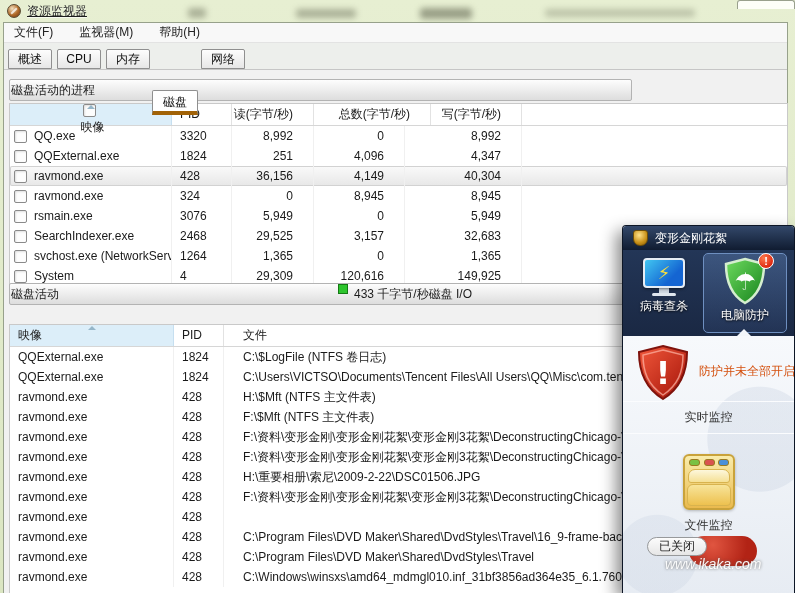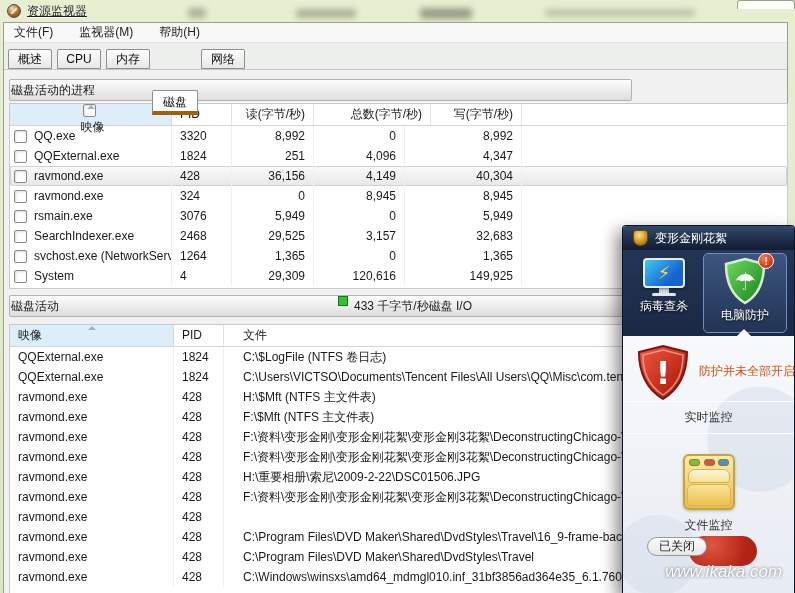--- a/index.html
+++ b/index.html
@@ -36,21 +36,21 @@
   
   .tbl { position:absolute; left:5px; background:#fff; border:1px solid #c9c9c9; overflow:hidden; }
   .thead { display:flex; height:22px; line-height:21px; border-bottom:1px solid #d6d6d6; background:#fff; }
   .hc { border-right:1px solid #e2e2e2; position:relative;flex-direction:column; }
   .hc-img { background:#dceef9; border-right:1px solid #c6dff0; }
   .sort-arrow { position:absolute; left:50%; top:1px; margin-left:-4px; width:0; height:0;
     border-left:4px solid transparent; border-right:4px solid transparent; border-bottom:4px solid #95b6c9; }
   .trow { display:flex; height:20px; line-height:20px; }
   .trow.sel { background:linear-gradient(#fafafa,#e7e7e7); box-shadow:inset 0 0 0 1px #d2d2d2; border-radius:2px; }
   .c { border-right:1px solid #f0f0f0; overflow:hidden; white-space:nowrap; }
-  .num { text-align:right; padding-right:8px; }
+  .num { text-align:right; padding-right:20px; }
   .ci { width:162px; padding-left:4px; display:flex; align-items:center; }
   .cp { width:60px; padding-left:8px; }
   .cr { width:82px; } .cw { width:91px; } .ct { width:117px; }
   .cf { flex:1; border-right:none; }
   .cb { display:inline-block; width:13px; height:13px; background:#fdfdfd; border:1px solid #8a8a8a; border-radius:2px; margin-right:7px; box-shadow:inset 1px 1px 2px rgba(0,0,0,.12); flex:none; }
   .c2i { width:164px; padding-left:8px; }
   .c2p { width:50px; padding-left:8px; }
   .c2f { flex:1; padding-left:8px; border-right:none;margin-left:11px; }
   
   .rising { position:absolute; left:622px; top:225px; width:173px; height:368px; z-index:10;
@@ -92,21 +92,21 @@
   .fm-d1 { background:#7ac143; } .fm-d2 { background:#d9534f; } .fm-d3 { background:#4a90d9; }
   .fm-body1 { margin:1px 3px 0; height:14px; background:linear-gradient(#fdf7dc,#f5e095); border:1px solid #d8b34e; border-radius:7px 7px 3px 3px; }
   .fm-body2 { margin:1px 2px 0; height:22px; background:linear-gradient(#f7e49a,#edc14f); border:1px solid #d8b34e; border-radius:6px 6px 4px 4px; }
   .fm-label { position:absolute; left:0; top:181px; width:100%; text-align:center; color:#333; }
   .red-blob { position:absolute; left:66px; top:200px; width:68px; height:30px; border-radius:15px;
     background:radial-gradient(circle at 35% 30%, #e05540, #b22315 70%); z-index:1; }
   .status-pill { position:absolute; left:24px; top:201px; height:19px; line-height:17px; padding:0 11px; z-index:2;
     background:linear-gradient(#fcfcfc,#e6e6e6); border:1px solid #97999b; border-radius:10px; color:#222; }
   .wm1 { position:absolute; left:24px; top:205px; z-index:3; font-size:29px; font-weight:bold; letter-spacing:3px;
     color:rgba(255,255,255,.78); text-shadow:0 0 3px rgba(110,110,110,.9); white-space:nowrap; }
-  .wm2 { position:absolute; left:42px; top:226px; z-index:3; font-size:17px; font-style:italic;
+  .wm2 { position:absolute; left:42px; top:220px; z-index:3; font-size:14px; font-style:italic;
     color:rgba(255,255,255,.95); text-shadow:0 0 3px rgba(90,90,90,.9); white-space:nowrap; }
 </style>
 </head>
 <body>
 
 <div class="screen">
 
   <div class="blob" style="left:188px;top:8px;width:18px;height:10px"></div>
   <div class="blob" style="left:296px;top:9px;width:60px;height:9px"></div>
   <div class="blob" style="left:420px;top:8px;width:52px;height:11px;opacity:.65"></div>
@@ -238,21 +238,21 @@
             </div>
             <div class="c cp">4</div>
             <div class="c cr num">29,309</div>
             <div class="c cw num">120,616</div>
             <div class="c ct num">149,925</div>
             <div class="c cf"></div>
           </div>
         </div>
     </div>
 
-    <div class="secbar" style="top:272px">
+    <div class="secbar" style="top:260px">
       <span>磁盘活动</span>
       <span class="io-legend">
         <span class="io-square"></span>
         <span>433 千字节/秒磁盘 I/O</span>
       </span>
     </div>
 
     <div class="tbl" style="top:301px;width:779px;height:270px;border-bottom:none">
       <div class="thead">
         <div class="hc c2i hc-img">

